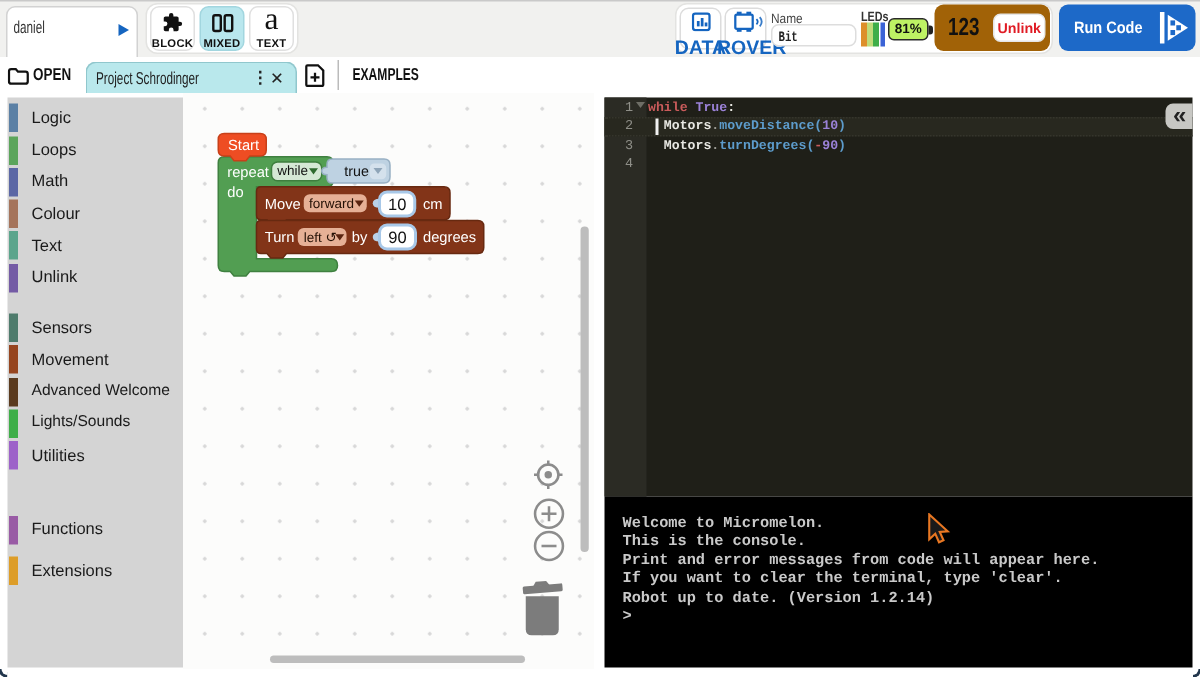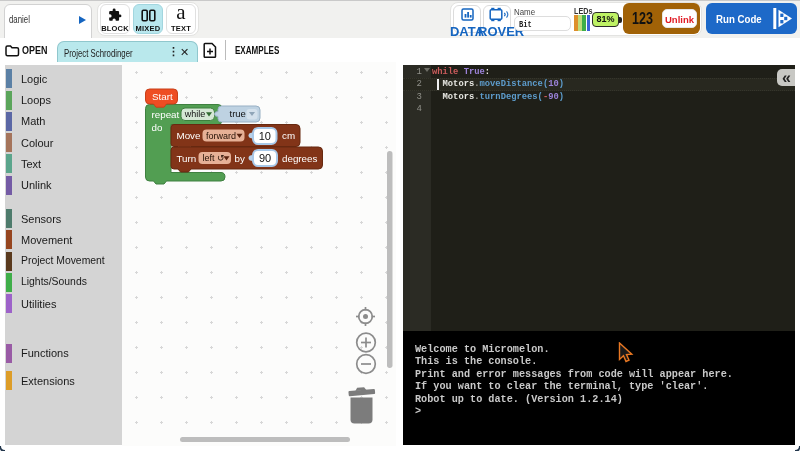--- a/index.html
+++ b/index.html
@@ -233,21 +233,21 @@
       <div class="cat" style="top: 143px;">
         <div class="sw" style="background:#4e7b6c"></div>
         <div class="nm" style="">Sensors</div>
       </div>
       <div class="cat" style="top: 164.3px;">
         <div class="sw" style="background:#96451f"></div>
         <div class="nm" style="">Movement</div>
       </div>
       <div class="cat" style="top: 185.6px;">
         <div class="sw" style="background:#5a3a1e"></div>
-        <div class="nm" style="font-size:10.4px;">Project Movement</div>
+        <div class="nm" style="font-size:10.4px;">Advanced Welcome</div>
       </div>
       <div class="cat" style="top: 206.9px;">
         <div class="sw" style="background:#3fae49"></div>
         <div class="nm" style="font-size:10.4px;">Lights/Sounds</div>
       </div>
       <div class="cat" style="top: 228.2px;">
         <div class="sw" style="background:#9d62c9"></div>
         <div class="nm" style="">Utilities</div>
       </div>
       <div class="cat" style="top: 277.8px;">

